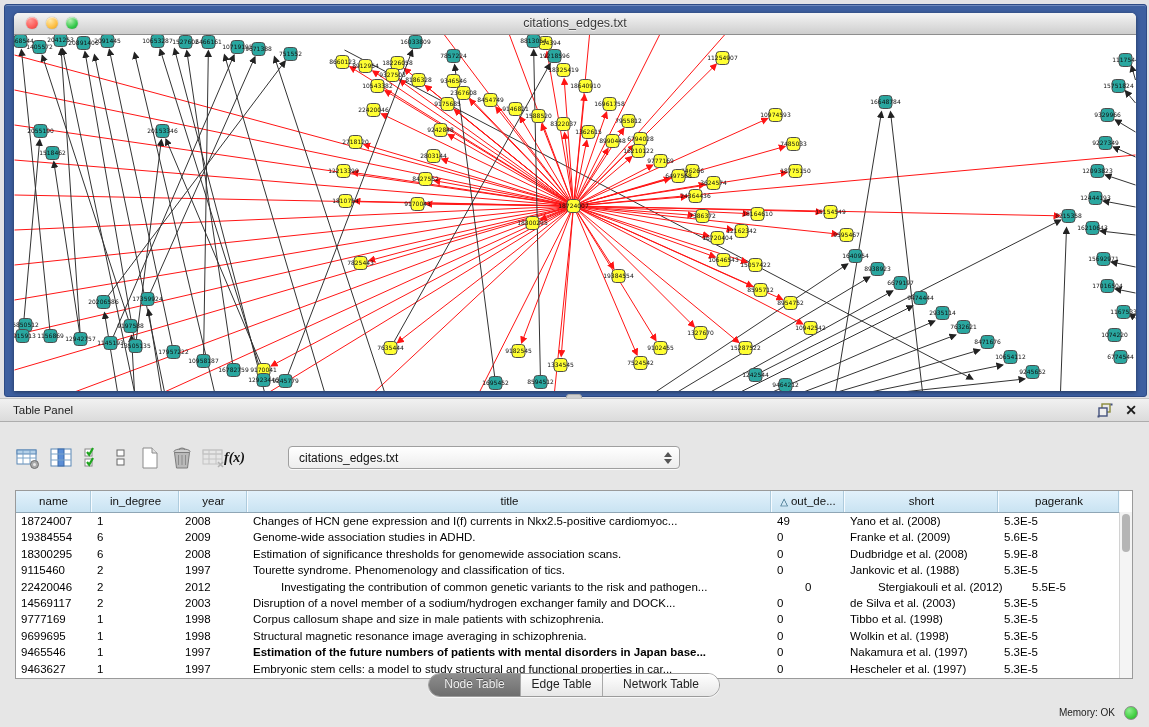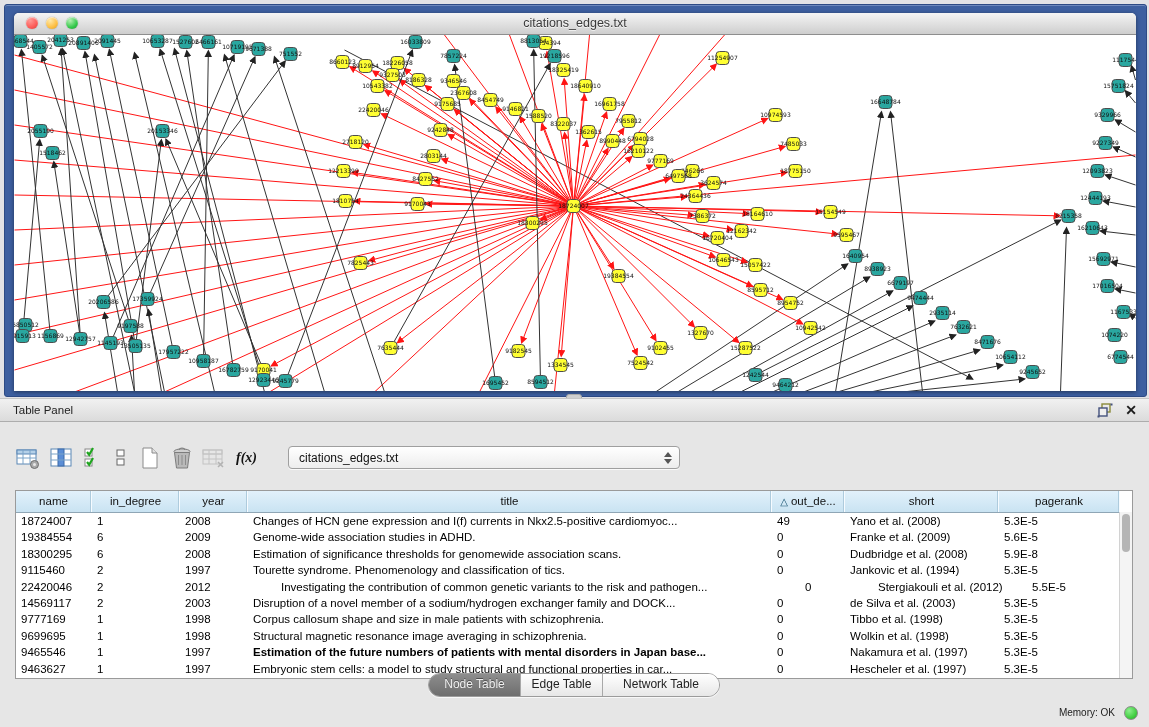--- a/index.html
+++ b/index.html
@@ -561,21 +561,21 @@
         <path d="M4.5 6.5 L6.5 22 h11 L19.5 6.5 Z" fill="#b9b9b9" stroke="#7c7c7c"></path>
         <path d="M8.5 9 v10 M12 9 v10 M15.5 9 v10" stroke="#8b8b8b" fill="none"></path>
         <path d="M9 4 a3 2 0 0 1 6 0" fill="none" stroke="#7c7c7c"></path>
       </svg>
       <svg class="tb-icon" style="left:202px;opacity:.45" viewBox="0 0 24 24">
         <rect x="1" y="4" width="19" height="14" fill="#e7e7e7" stroke="#9a9a9a"></rect>
         <rect x="1" y="4" width="19" height="4" fill="#cwhite" fill-opacity="0" stroke="#9a9a9a"></rect>
         <path d="M1 8 h19 M1 13 h19 M7 4 v14 M14 4 v14" stroke="#9a9a9a" fill="none"></path>
         <path d="M16 16 l5 5 M21 16 l-5 5" stroke="#777" stroke-width="1.6"></path>
       </svg>
-      <span class="tb-icon fx" style="left:236px;width:28px">f(x)</span>
+      <span class="tb-icon fx" style="left:224px;width:28px">f(x)</span>
       <div class="dropdown">
         <span class="val">citations_edges.txt</span>
         <span class="stepper">
             <span class="up"></span>
             <span class="dn"></span>
           </span>
       </div>
     </div>
 
     <div class="tbl">
@@ -615,21 +615,21 @@
             <div class="td" style="width: 73px;">0</div>
             <div class="td" style="width: 154px;">Dudbridge et al. (2008)</div>
             <div class="td" style="width: 121px;">5.9E-8</div>
           </div>
           <div class="trow">
             <div class="td" style="width: 76px;">9115460</div>
             <div class="td" style="width: 88px;">2</div>
             <div class="td" style="width: 68px;">1997</div>
             <div class="td" style="width: 524px;">Tourette syndrome. Phenomenology and classification of tics.</div>
             <div class="td" style="width: 73px;">0</div>
-            <div class="td" style="width: 154px;">Jankovic et al. (1994)</div>
+            <div class="td" style="width: 154px;">Jankovic et al. (1988)</div>
             <div class="td" style="width: 121px;">5.3E-5</div>
           </div>
           <div class="trow">
             <div class="td" style="width: 76px;">22420046</div>
             <div class="td" style="width: 88px;">2</div>
             <div class="td" style="width: 68px;">2012</div>
             <div class="td" style="width: 524px; margin-left: 28px;">Investigating the contribution of common genetic variants to the risk and pathogen...</div>
             <div class="td" style="width: 73px;">0</div>
             <div class="td" style="width: 154px;">Stergiakouli et al. (2012)</div>
             <div class="td" style="width: 121px;">5.5E-5</div>

